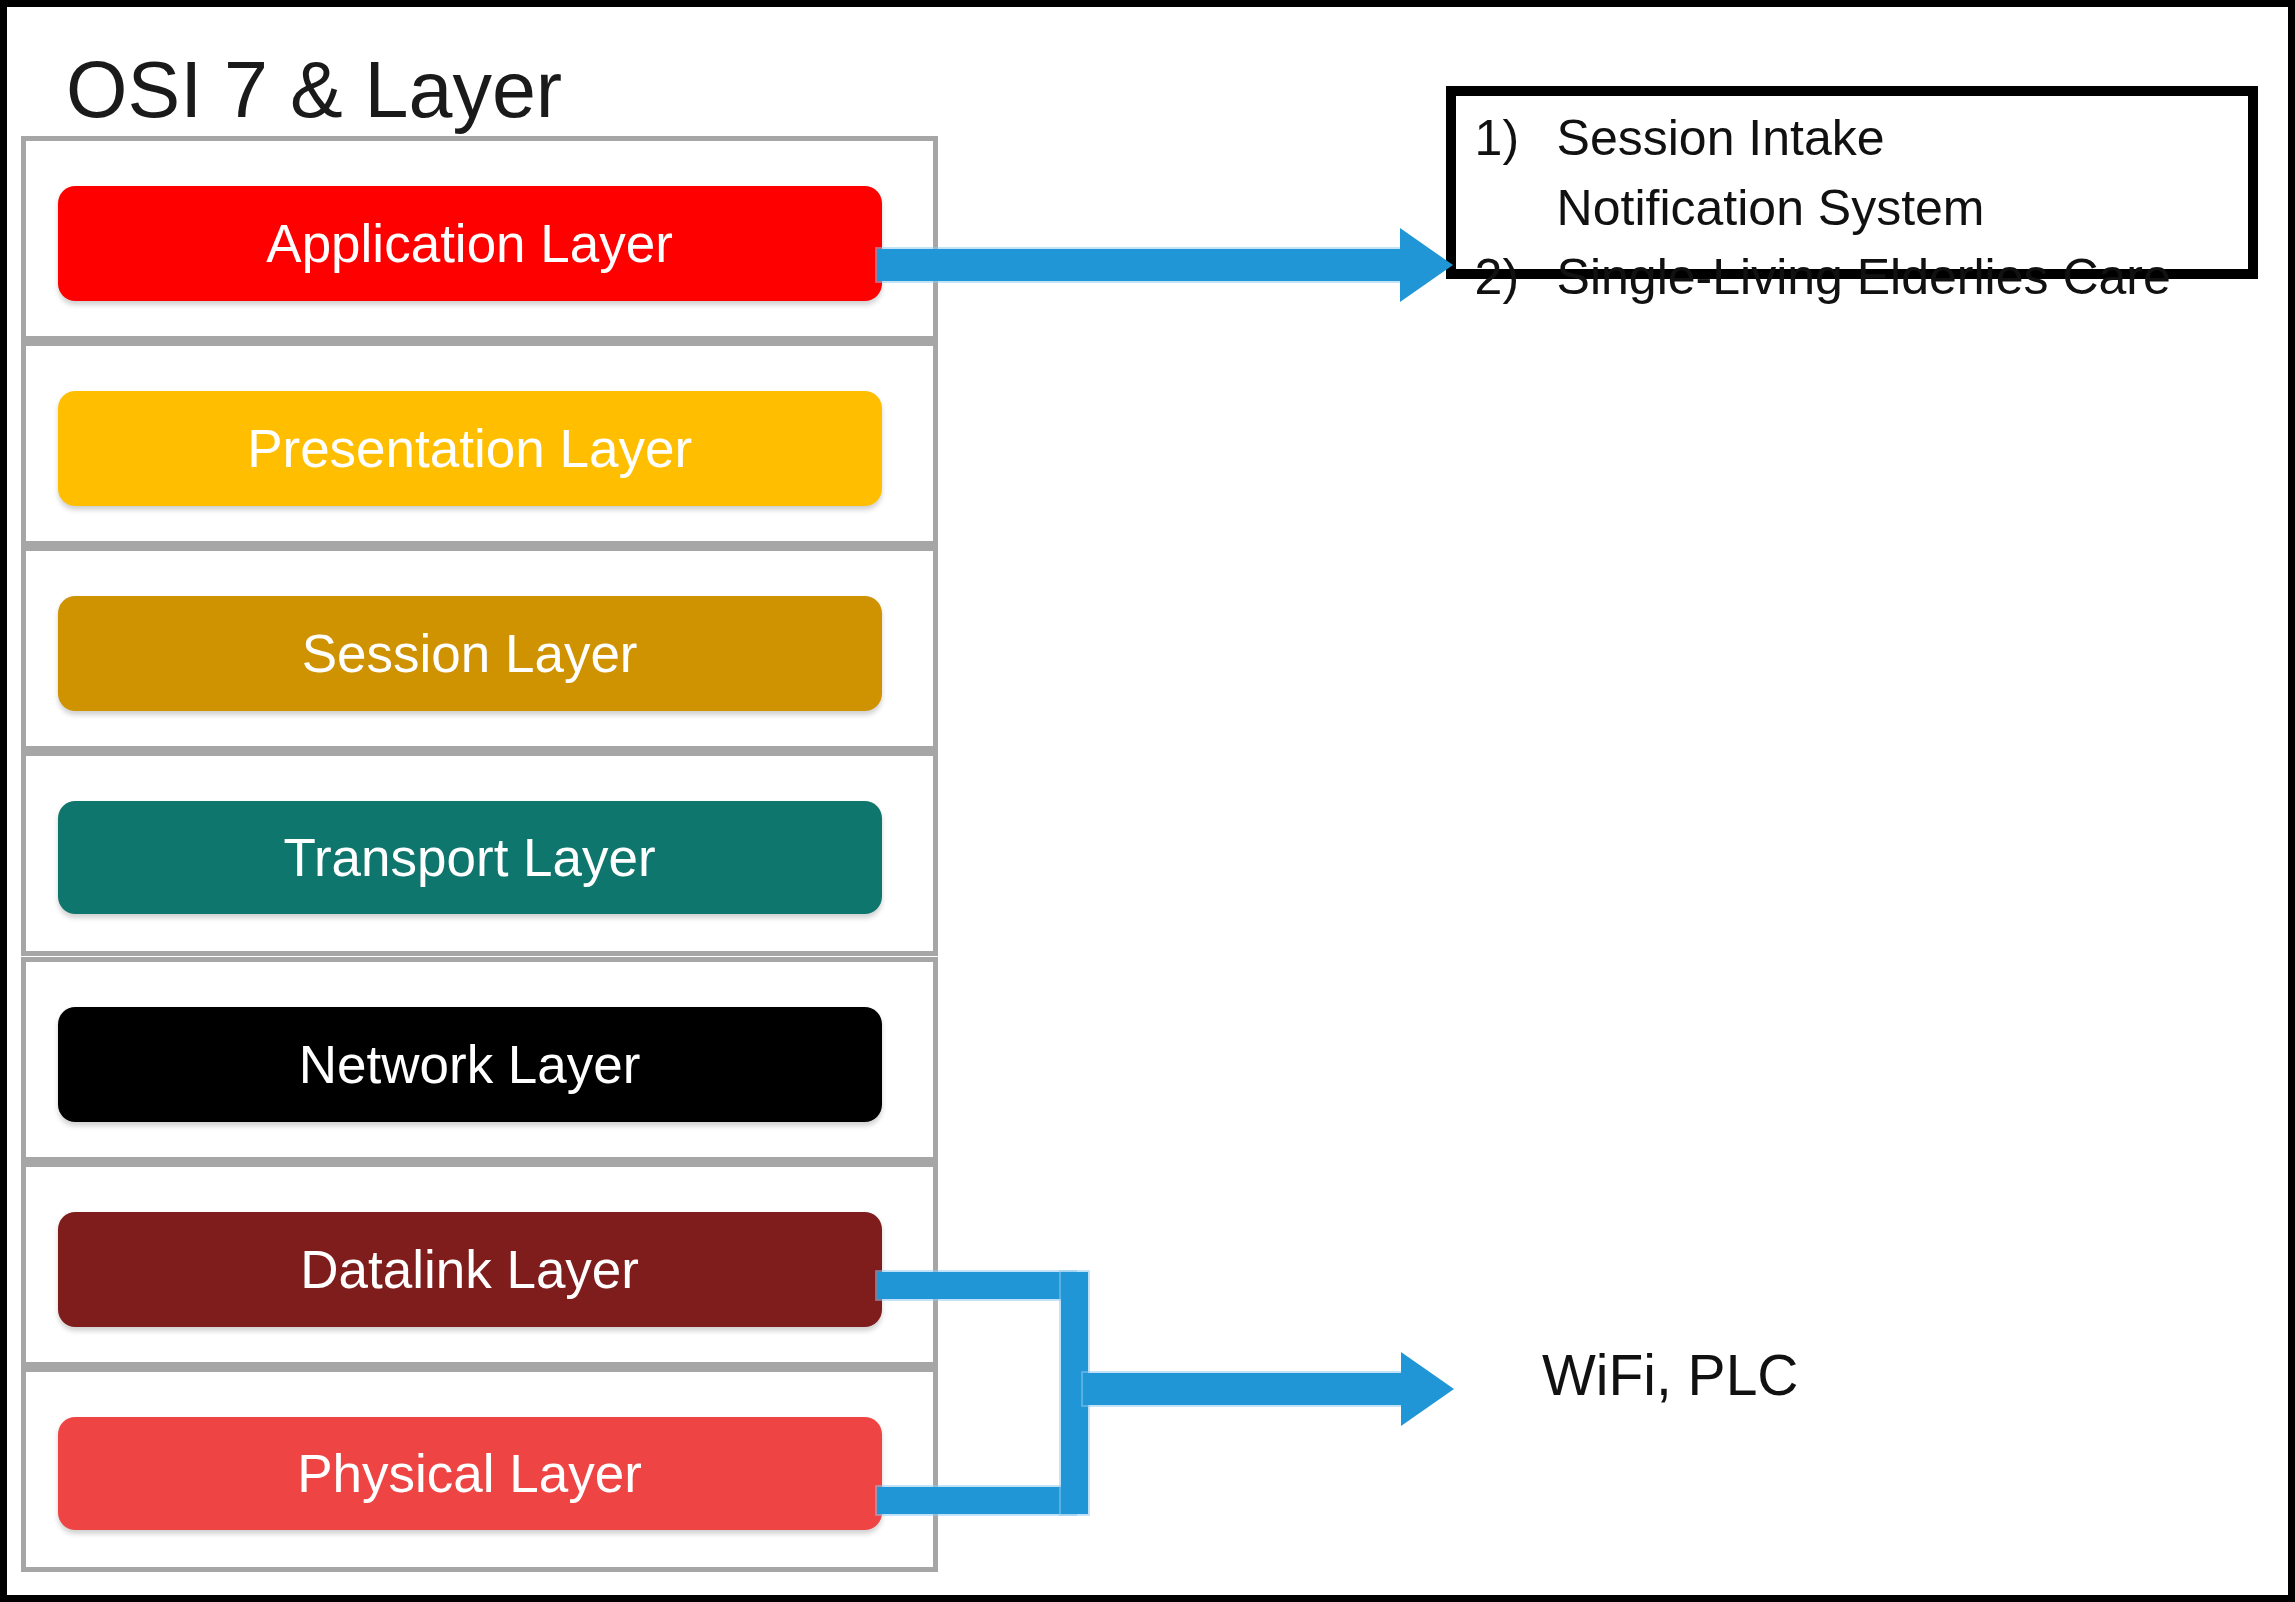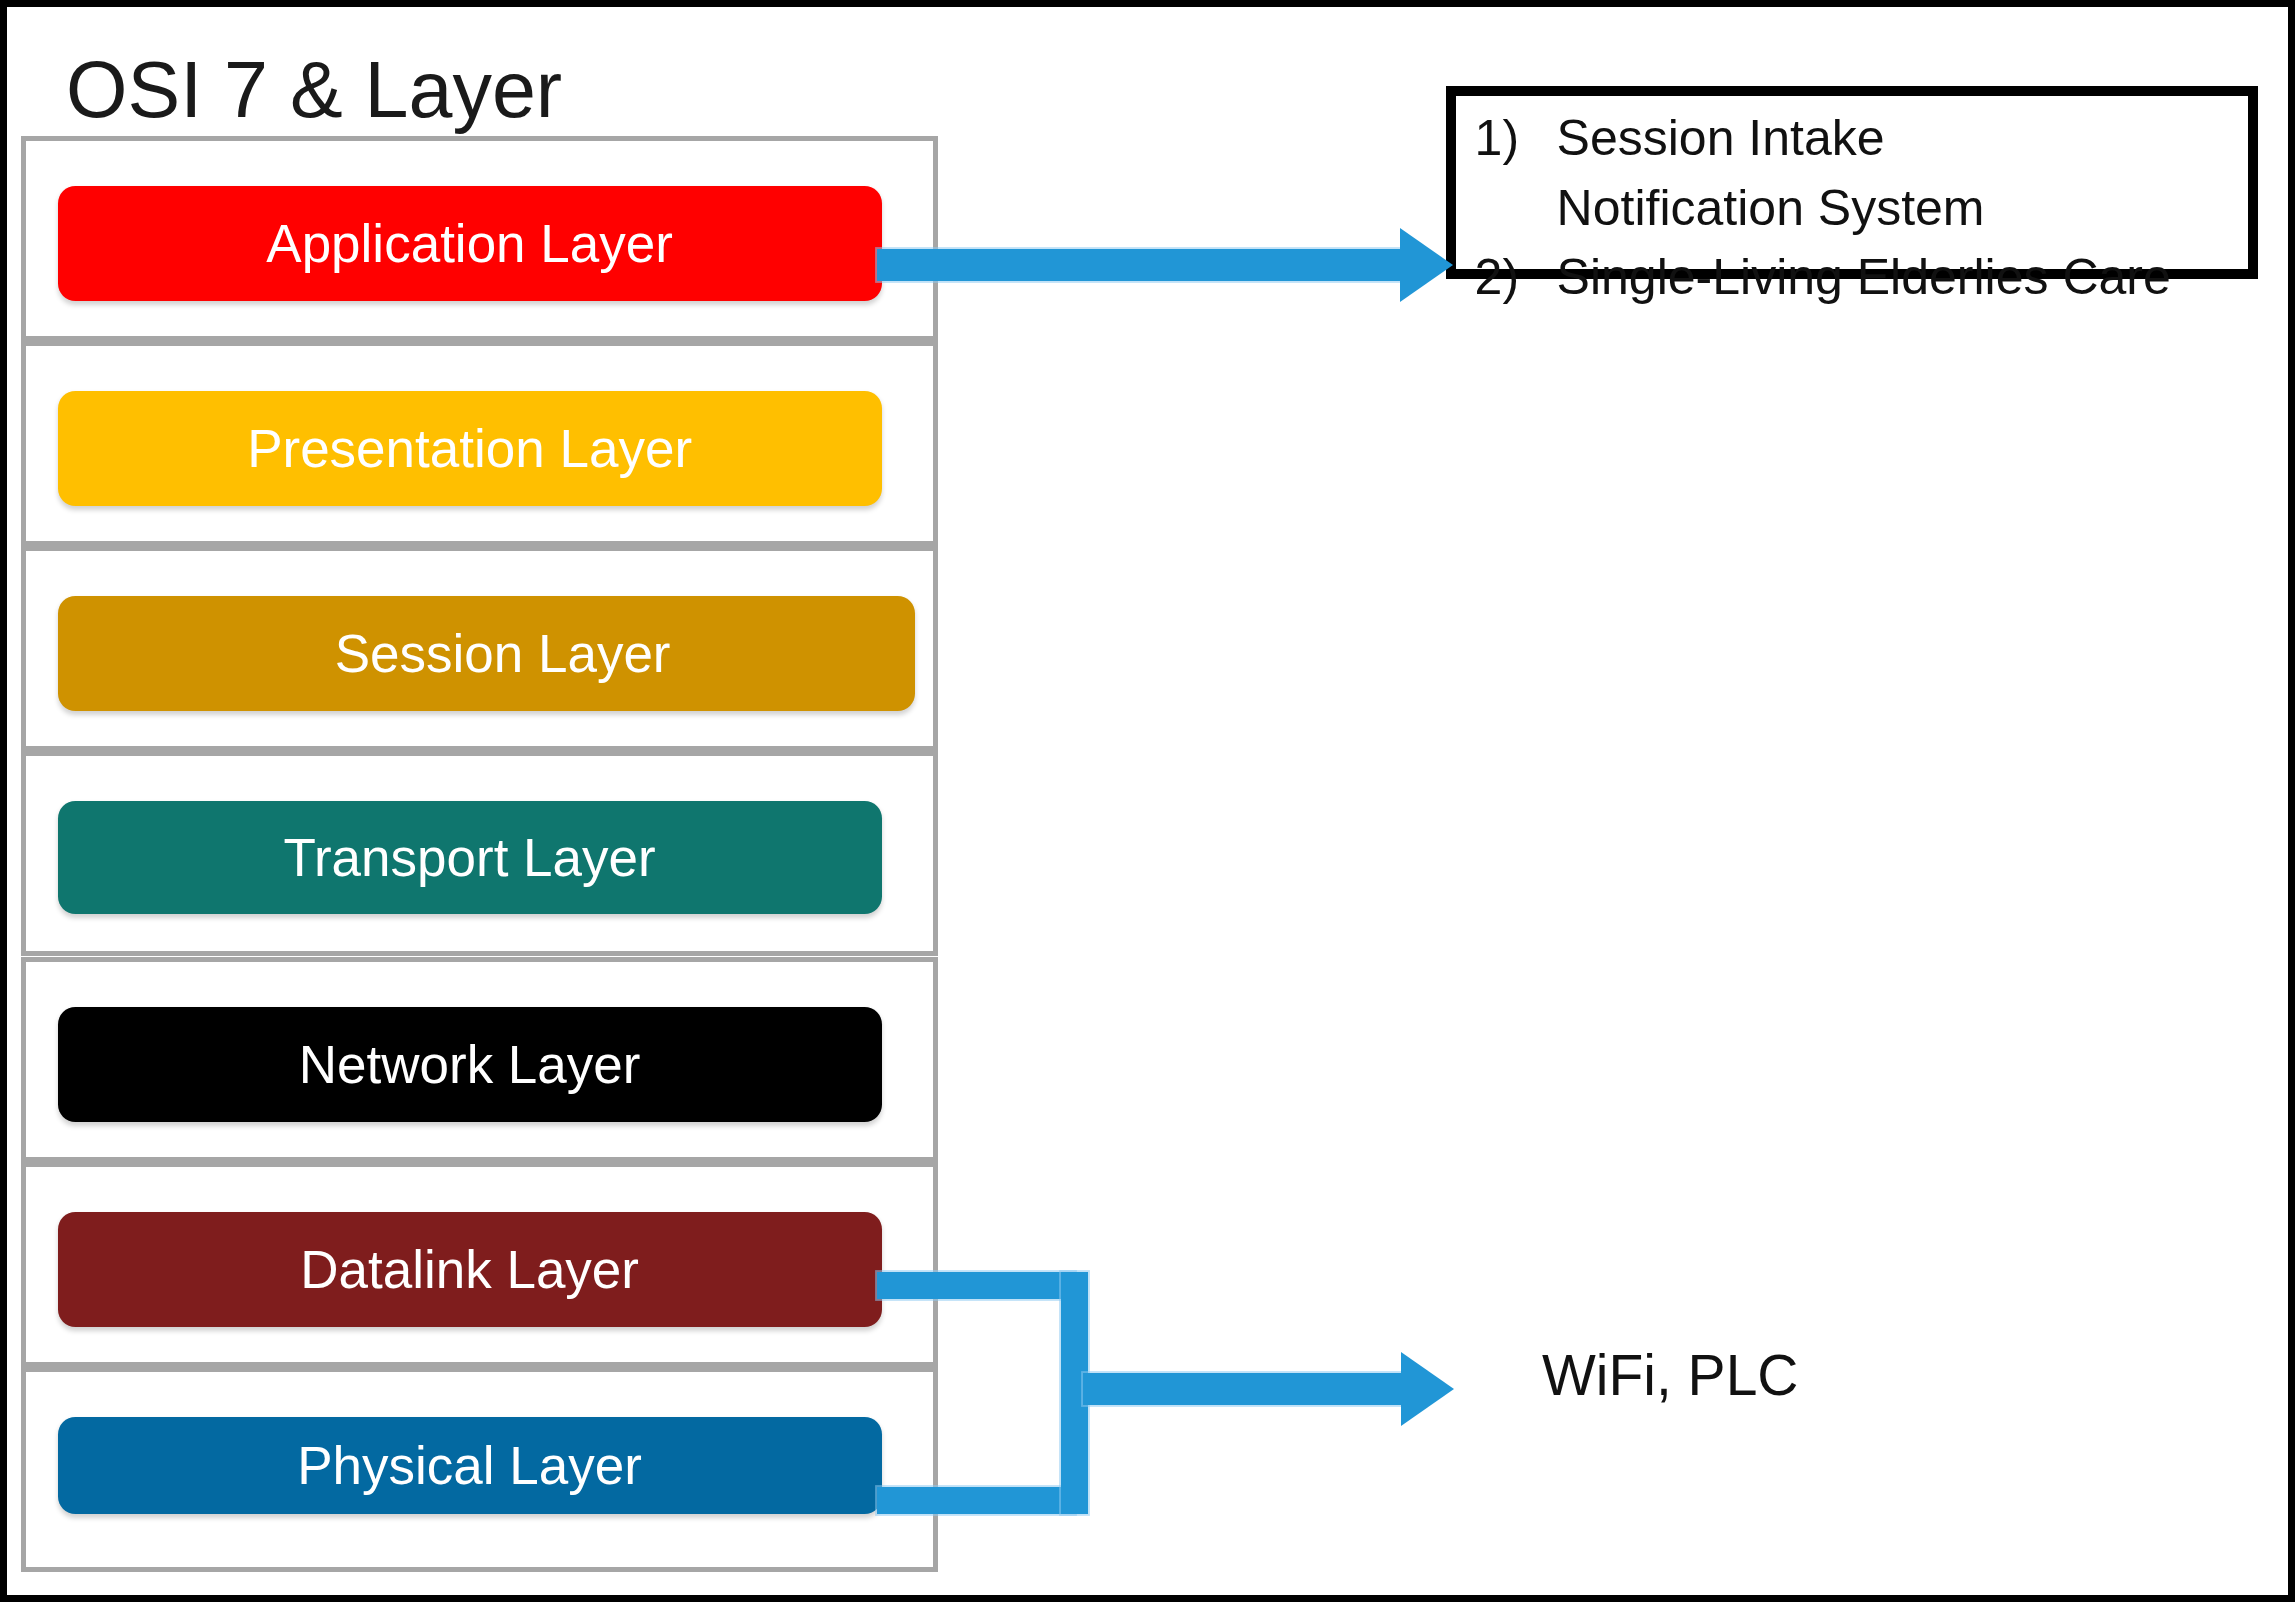--- a/index.html
+++ b/index.html
@@ -134,41 +134,41 @@
         <div class="layer-pill" style="top: 45px; height: 115px; background: rgb(255, 0, 0);">
           <span>Application Layer</span>
         </div>
       </div>
       <div class="layer-slot" style="top: 205px; height: 205px;">
         <div class="layer-pill" style="top: 45px; height: 115px; background: rgb(255, 191, 0); align-items: center;">
           <span>Presentation Layer</span>
         </div>
       </div>
       <div class="layer-slot" style="top: 410px; height: 205px;">
-        <div class="layer-pill" style="top: 45px; height: 115px; background: rgb(207, 146, 0); padding-left: 33px;">
+        <div class="layer-pill" style="top: 45px; height: 115px; background: rgb(207, 146, 0);">
           <span>Session Layer</span>
         </div>
       </div>
       <div class="layer-slot" style="top: 615px; height: 205px;">
         <div class="layer-pill" style="top: 45px; height: 113px; background: #0f766e; text-align: right;">
           <span>Transport Layer</span>
         </div>
       </div>
       <div class="layer-slot" style="top: 821px; height: 205px;">
         <div class="layer-pill" style="top: 45px; height: 115px; background: #000000;">
           <span>Network Layer</span>
         </div>
       </div>
       <div class="layer-slot" style="top: 1026px; height: 205px;">
         <div class="layer-pill" style="top: 45px; height: 115px; background: #7f1d1d;">
           <span>Datalink Layer</span>
         </div>
       </div>
       <div class="layer-slot" style="top: 1231px; height: 205px;">
-        <div class="layer-pill" style="top: 45px; height: 97px; background: #0369a1;">
+        <div class="layer-pill" style="top: 45px; height: 113px; background: #ef4444;">
           <span>Physical Layer</span>
         </div>
       </div>
     </div>
 
   <div id="callout-box">
     <div class="callout-line" style="left:18.6px; top:17.4px;">
       <span class="callout-marker">1)</span>
       <span class="callout-text">Session Intake</span>
     </div>

